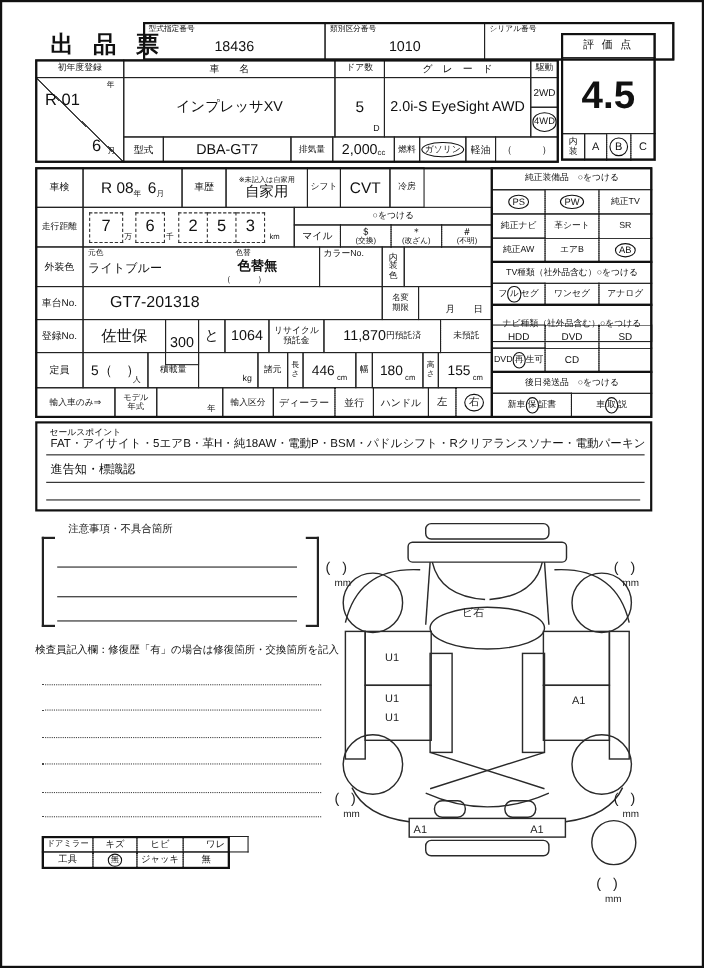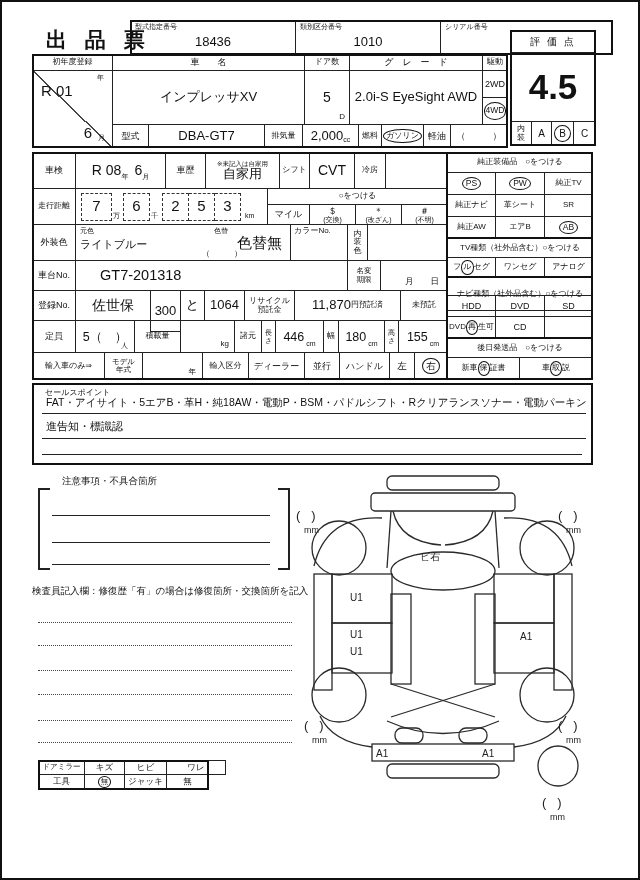--- a/index.html
+++ b/index.html
@@ -129,21 +129,21 @@
   <div class="c col dl" style="left:399px;top:202px;width:47px;height:21px">
     <span style="font-size:9px">＃</span>
     <span style="font-size:7px">(不明)</span>
   </div>
 
   <div class="c lab9" style="left:30px;top:222px;width:44px;height:37px">外装色</div>
   <div class="c" style="left:73px;top:222px;width:216px;height:37px">
     <span class="lab7" style="position:absolute;top:2px;left:4px">元色</span>
     <span style="position:absolute;top:13px;left:4px;font-size:11px">ライトブルー</span>
     <span class="lab7" style="position:absolute;top:2px;left:138px">色替</span>
-    <span style="position:absolute;top:10px;left:161px;font-size:15px;font-weight:normal">色替無</span>
+    <span style="position:absolute;top:10px;left:140px;font-size:12px;font-weight:bold">色替無</span>
     <span class="lab8" style="position:absolute;bottom:1px;left:126px">（　　　）</span>
   </div>
   <div class="c tl lab8" style="left:288px;top:222px;width:58px;height:37px;padding:2px 0 0 3px">カラーNo.</div>
   <div class="c" style="left:345px;top:222px;width:21px;height:37px">
     <span class="stack" style="width:9px;font-size:8px">内装色</span>
   </div>
   <div class="c" style="left:365px;top:222px;width:81px;height:37px"></div>
 
   <div class="c lab9" style="left:30px;top:258px;width:44px;height:31px">車台No.</div>
   <div class="c" style="left:73px;top:258px;width:273px;height:31px;justify-content:flex-start;padding-left:24px;font-size:14.5px">GT7-201318</div>

